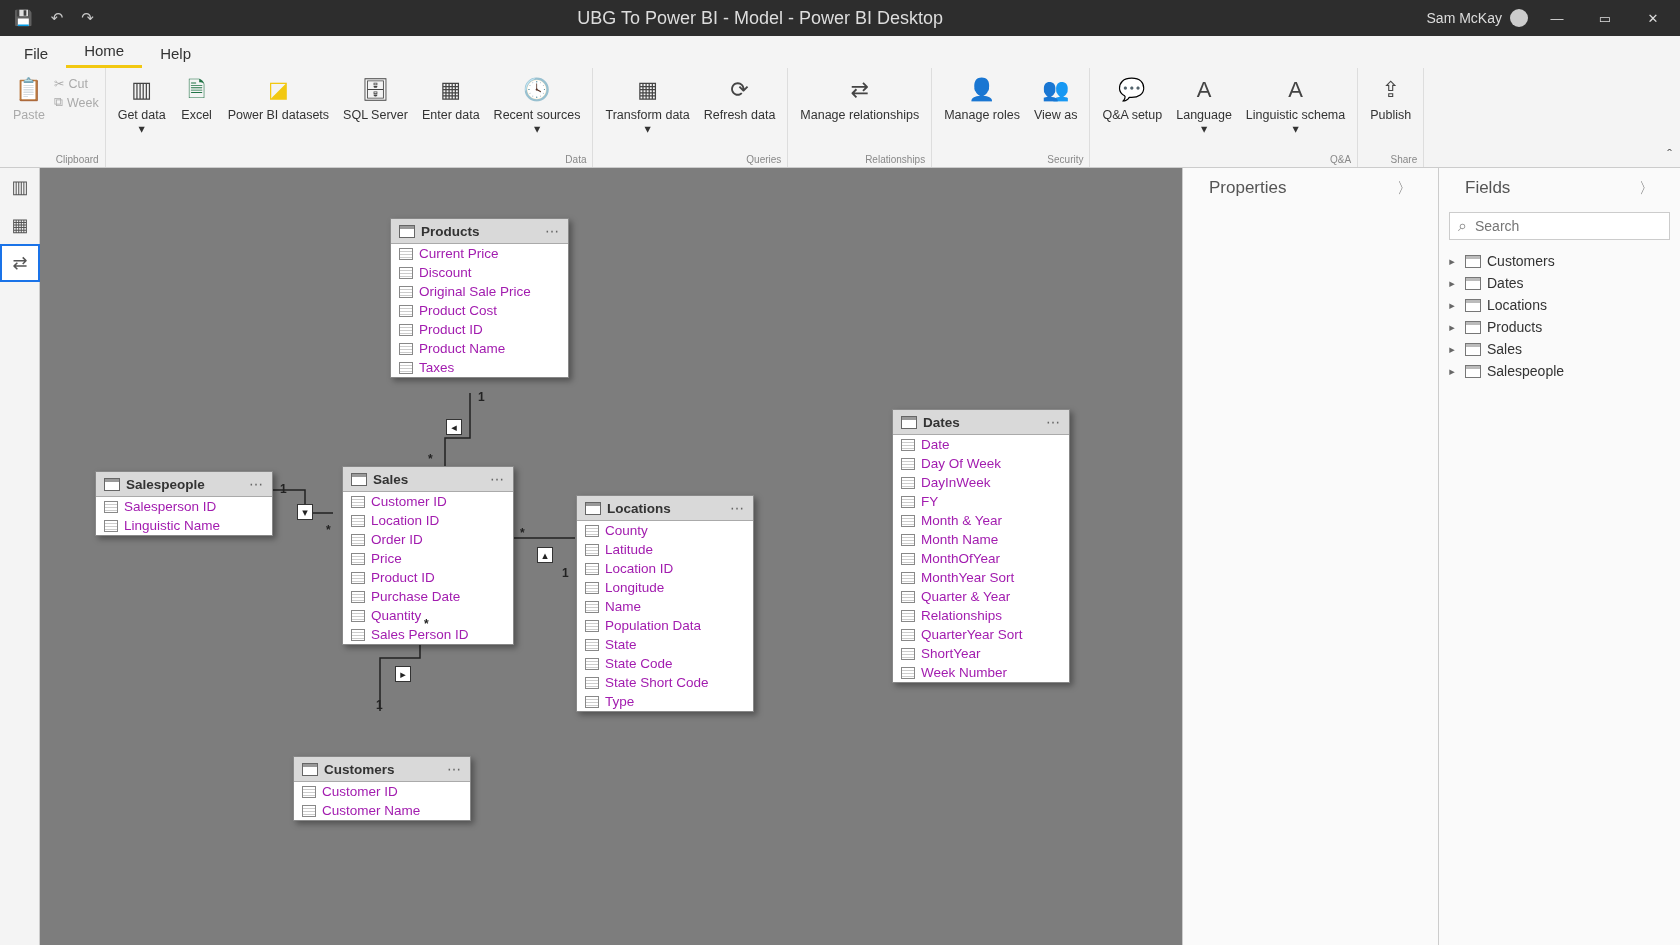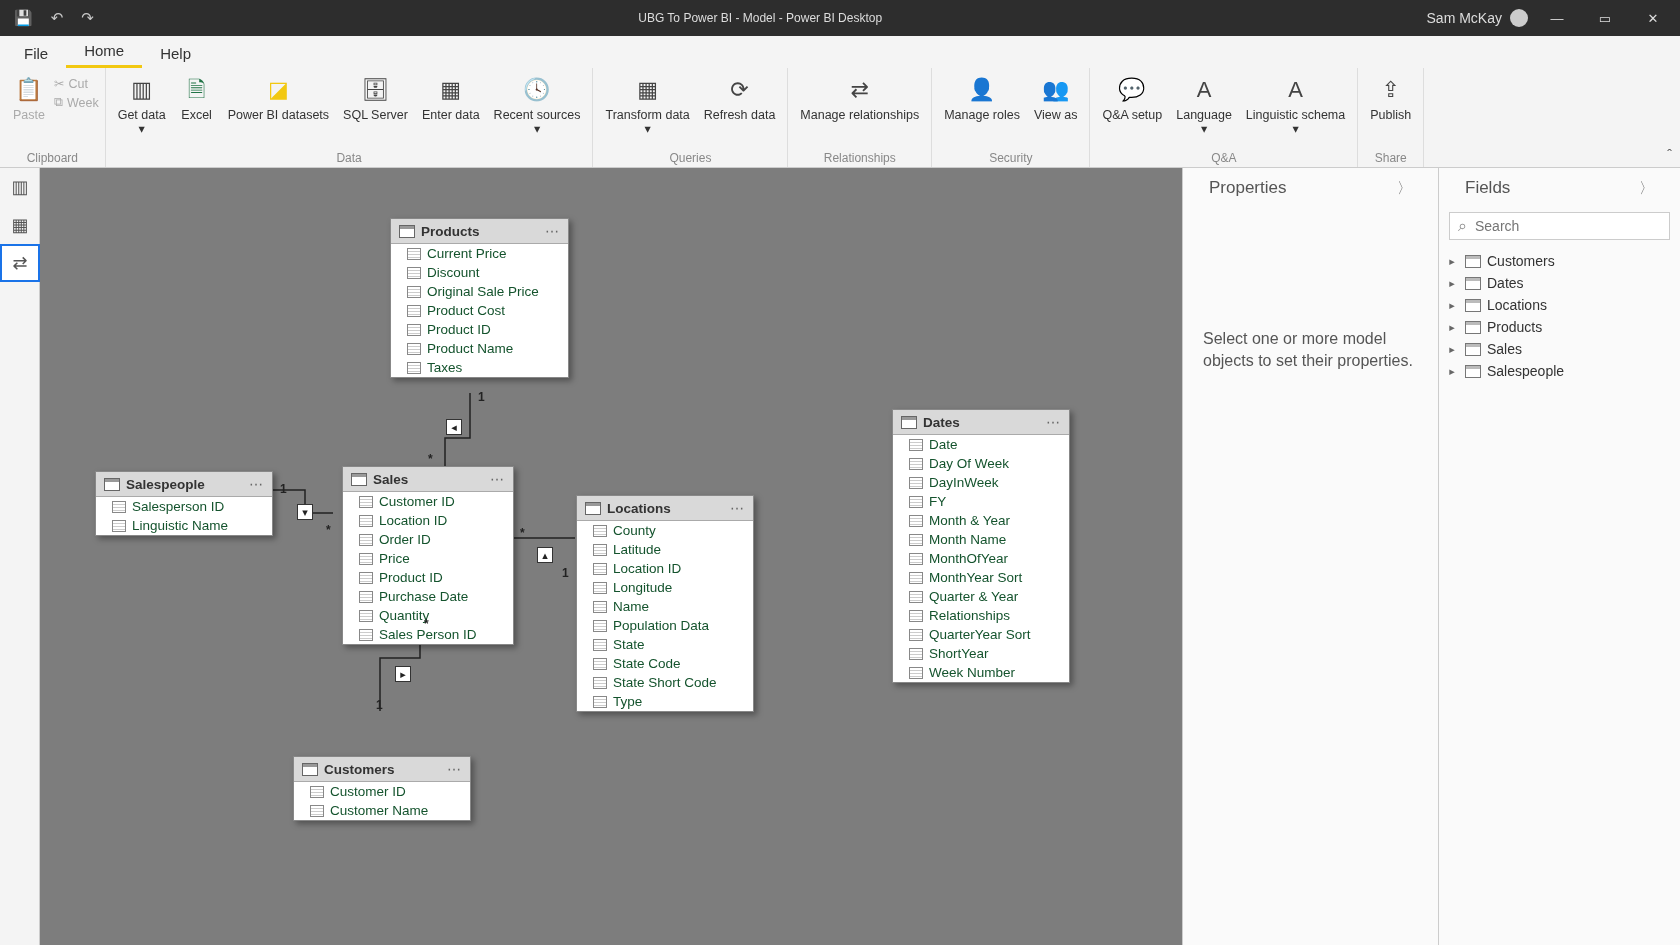--- a/index.html
+++ b/index.html
@@ -2,61 +2,61 @@
 <html><head>
 <meta charset="utf-8">
 <style>
 * { margin: 0; padding: 0; box-sizing: border-box; font-family: "Segoe UI", Arial, sans-serif; }
 html, body { width: 1680px; height: 945px; overflow: hidden; background: #f3f3f3; }
 
 
 .titlebar { height: 36px; background: #2d2d2d; color: #e6e6e6; display: flex; align-items: center; font-size: 14px; }
 .titlebar .left-icons { display: flex; align-items: center; gap: 18px; padding-left: 14px; }
 .titlebar .left-icons .ic { color: #c8c8c8; font-size: 15px; }
-.titlebar .title { flex: 1; text-align: center; font-size: 12px; color: #ddd; }
+.titlebar .title { flex: 1; text-align: center; font-size: 18px; color: #ddd; }
 .titlebar .right { display: flex; align-items: center; gap: 10px; padding-right: 8px; }
 .titlebar .user { display: flex; align-items: center; gap: 8px; font-size: 14px; color: #ddd; }
 .titlebar .avatar { width: 18px; height: 18px; border-radius: 50%; background: #ccc; }
 .titlebar .win-btn { width: 38px; height: 36px; display: flex; align-items: center; justify-content: center; color: #ddd; font-size: 13px; }
 
 
 .menutabs { height: 32px; background: #f4f4f4; display: flex; align-items: flex-end; border-bottom: 0; padding-left: 6px; }
 .menutabs .tab { padding: 6px 18px 6px 18px; font-size: 15px; color: #333; }
 .menutabs .tab.active { border-bottom: 3px solid #f2c811; font-weight: 400; }
 .menutabs .tab.file { color: #333; }
 
 
 .ribbon { height: 100px; background: #f4f4f4; border-bottom: 1px solid #ccc; display: flex; position: relative; }
 .ribbon-group { display: flex; flex-direction: column; align-items: center; justify-content: space-between; border-right: 1px solid #ddd; padding: 4px 6px 0 6px; }
 .ribbon-group .buttons { display: flex; gap: 2px; }
 .ribbon-btn { display: flex; flex-direction: column; align-items: center; justify-content: flex-start; padding: 2px 6px; font-size: 12.5px; color: #333; line-height: 1.15; text-align: center; min-width: 46px; }
 .ribbon-btn .ric { width: 34px; height: 32px; display: flex; align-items: center; justify-content: center; font-size: 22px; color: #444; margin-bottom: 2px; }
 .ribbon-btn.disabled { color: #aaa; }
 .ribbon-btn.disabled .ric { color: #bbb; }
-.group-label { font-size: 12px; color: #888; text-align: center; padding: 1px 0 2px 0; width: 100%; }
+.group-label { font-size: 10px; color: #888; text-align: right; padding: 1px 0 2px 0; width: 100%; }
 .clip-side { display:flex; flex-direction:column; gap:4px; padding-top:4px; }
 .clip-side .row { display:flex; align-items:center; gap:4px; font-size:12.5px; color:#aaa; }
 .ribbon-collapse { position:absolute; right:8px; bottom:4px; font-size:14px; color:#555; }
 
 
 .main-row { display: flex; height: calc(945px - 36px - 32px - 100px); }
 .viewrail { width: 40px; background: #f4f4f4; border-right: 1px solid #ccc; display:flex; flex-direction:column; }
 .viewrail .vbtn { width: 40px; height: 38px; display:flex; align-items:center; justify-content:center; color:#555; font-size:18px; }
 .viewrail .vbtn.active { background: #fff; outline: 2px solid #1a73e8; outline-offset:-2px; }
 
 
 .canvas { flex: 1; background: #7d7d7d; position: relative; overflow: hidden; }
 .canvas svg.connectors { position:absolute; left:0; top:0; width:100%; height:100%; pointer-events:none; }
 
 
 .tcard { position: absolute; background: #fff; border: 1px solid #888; box-shadow: 3px 3px 6px rgba(0,0,0,.35); font-size: 13.5px; }
 .tcard .thead { background: #d9d9d9; padding: 4px 8px; display:flex; align-items:center; gap:6px; border-bottom:1px solid #aaa; }
 .tcard .thead .tname { font-weight: 600; color:#333; flex:1; }
 .tcard .thead .dots { color:#666; letter-spacing:1px; font-size:14px; }
-.tcard .field { padding: 2px 16px; display:flex; align-items:center; gap:6px; color:#14532d; }
+.tcard .field { padding: 2px 8px; display:flex; align-items:center; gap:6px; color:#a21caf; }
 .tcard .ficon { width:14px; height:12px; border:1px solid #888; display:inline-block; background:repeating-linear-gradient(#fff,#fff 2px,#ccc 2px,#ccc 3px); }
 .tcard .ticon { width:16px; height:13px; border:1px solid #666; display:inline-block; background:linear-gradient(#999 0 3px,#fff 3px 100%); position:relative; }
 .one-lbl, .many-lbl { position:absolute; font-size:12px; color:#222; font-weight:600; }
 .arrow-box { position:absolute; width:16px; height:16px; background:#fff; border:1px solid #333; display:flex; align-items:center; justify-content:center; font-size:11px; color:#222; }
 
 
 .panel { background: #fafafa; border-left: 1px solid #ccc; display:flex; flex-direction:column; }
 .panel.properties { width: 256px; }
 .panel.fields { width: 242px; }
 .panel-head { padding: 10px 26px; font-size: 17px; color: #555; display:flex; align-items:center; justify-content:space-between; border-bottom: 0; }
@@ -481,21 +481,20 @@
     <span class="many-lbl" style="left:384px; top:449px;">*</span>
     <div class="arrow-box" style="left:355px; top:498px;">▸</div>
     <span class="one-lbl" style="left:336px; top:530px;">1</span>
   </div>
 
   <div class="panel properties">
     <div class="panel-head">
       <span>Properties</span>
       <span class="chev">〉</span>
     </div>
-    <div class="prop-msg">Select one or more model objects to set their properties.</div>
   </div>
 
   <div class="panel fields">
     <div class="panel-head">
       <span>Fields</span>
       <span class="chev">〉</span>
     </div>
     <div class="search-wrap">
       <span style="color:#888">⌕</span>
       <input type="text" placeholder="Search" style="">

